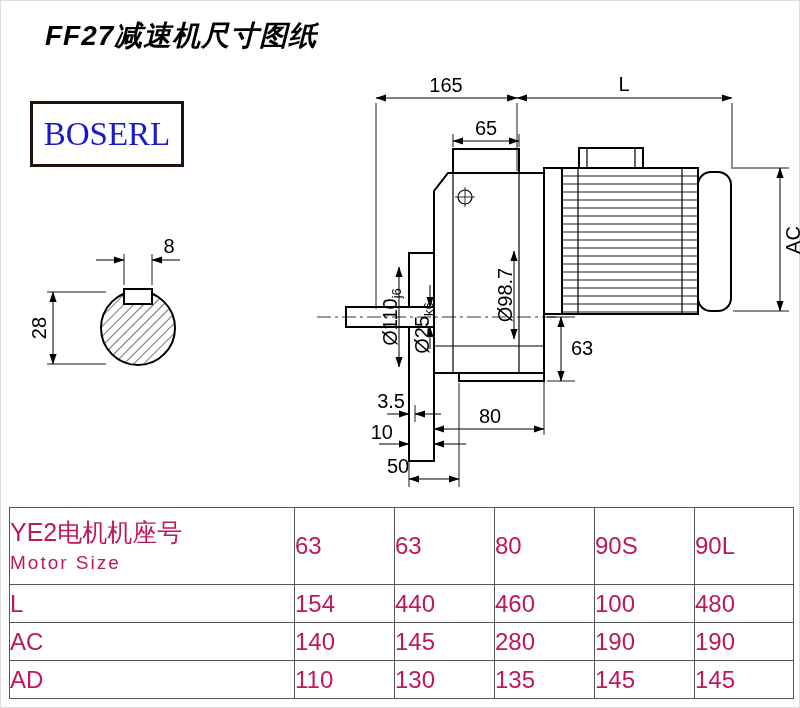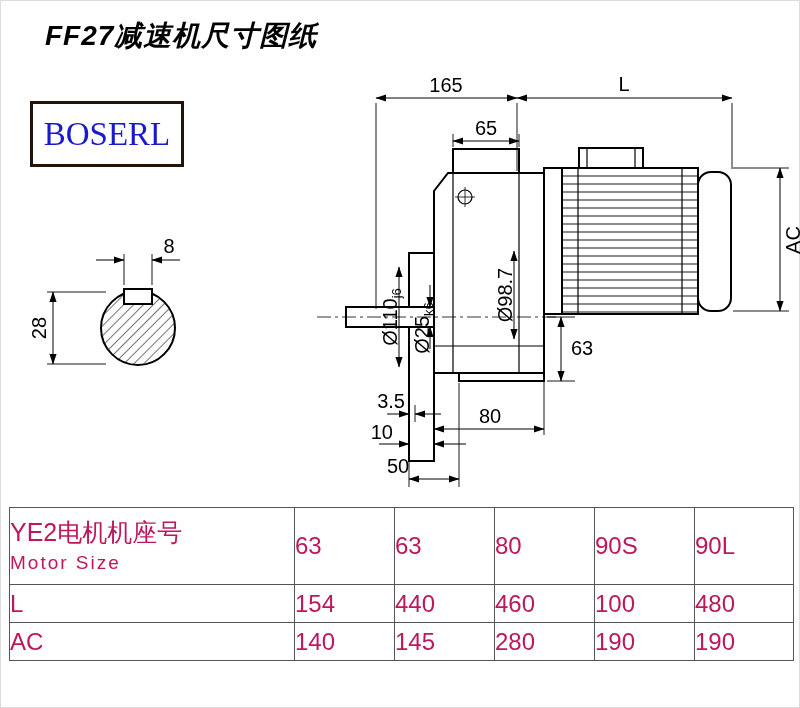--- a/index.html
+++ b/index.html
@@ -177,16 +177,24 @@
         <td>480</td>
       </tr>
       <tr>
         <td>AC</td>
         <td>140</td>
         <td>145</td>
         <td>280</td>
         <td>190</td>
         <td>190</td>
       </tr>
+      <tr>
+        <td>AD</td>
+        <td>110</td>
+        <td>130</td>
+        <td>135</td>
+        <td>145</td>
+        <td>145</td>
+      </tr>
     </tbody>
   </table>
 
 </div>
 
 </body></html>

